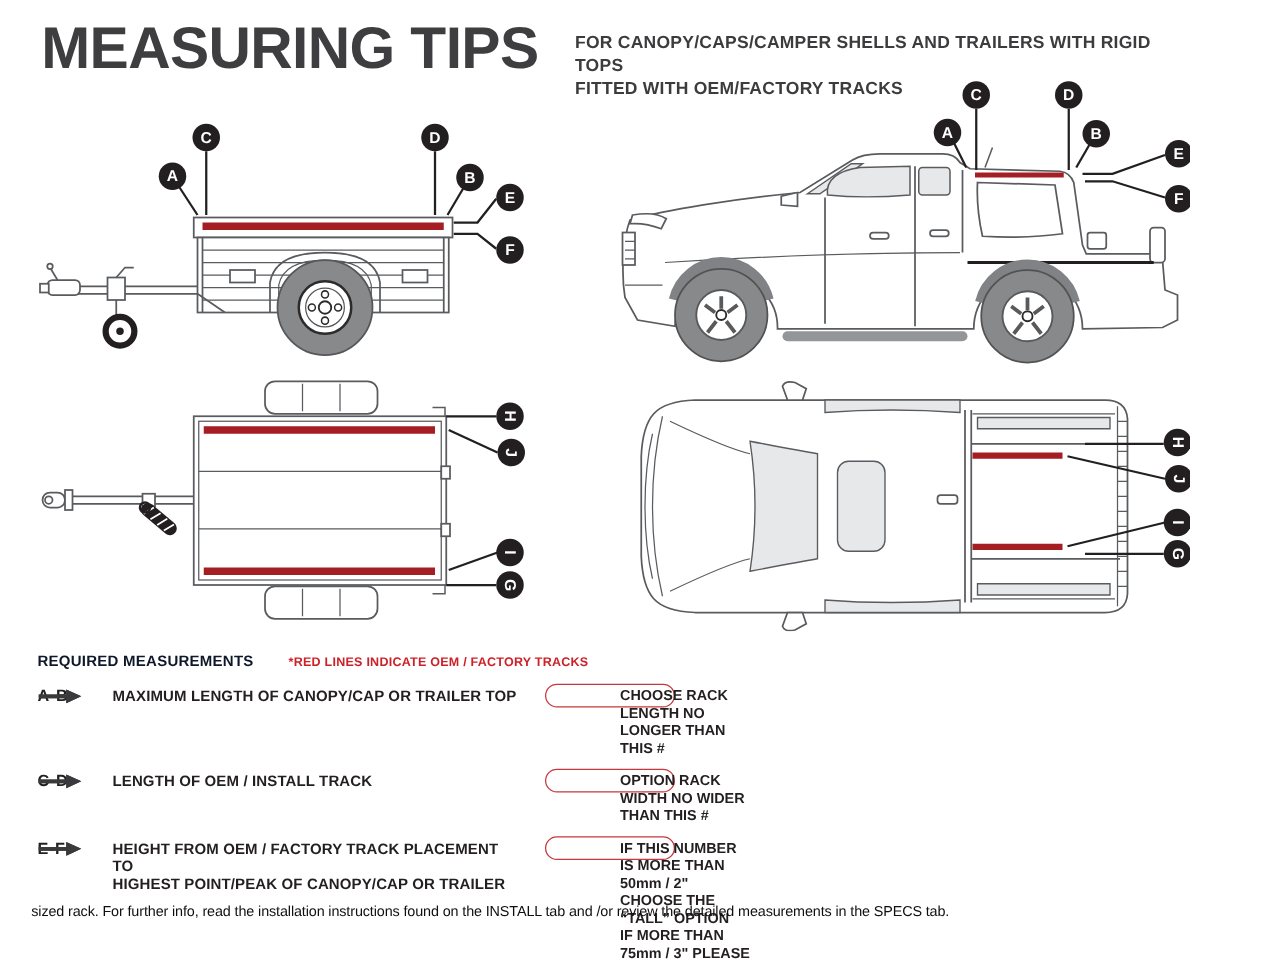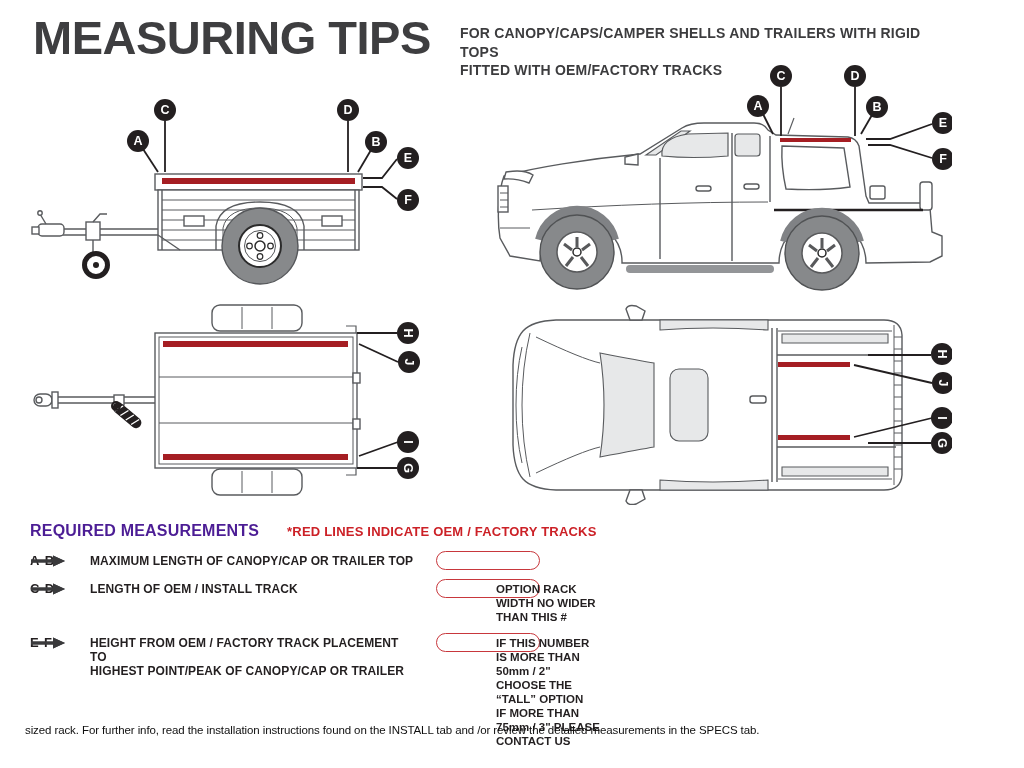--- a/index.html
+++ b/index.html
@@ -10,22 +10,22 @@
   .subtitle{position:absolute;left:460px;top:24px;font-size:14px;font-weight:700;
             color:#3c3c3e;line-height:1.33;white-space:pre-line;letter-spacing:0.2px;}
   svg{position:absolute;}
   svg text{font-family:"Liberation Sans",sans-serif;}
   .svg-trailer-side{left:22px;top:86px;}
   .svg-truck-side{left:492px;top:60px;}
   .svg-trailer-top{left:28px;top:303px;}
   .svg-truck-top{left:492px;top:303px;}
   .measure{position:absolute;left:30px;top:522px;width:980px;}
   .measure-head{display:flex;align-items:baseline;gap:28px;margin-bottom:14px;}
-  .measure-title{font-size:16px;font-weight:700;color:#4c1d95;letter-spacing:0.2px;}
-  .measure-legend{font-size:13px;font-weight:700;color:#cc2127;letter-spacing:0.2px;}
+  .measure-title{font-size:12px;font-weight:700;color:#0f172a;letter-spacing:0.2px;}
+  .measure-legend{font-size:10px;font-weight:700;color:#cc2127;letter-spacing:0.2px;}
   .mrow{display:grid;grid-template-columns:40px 326px 40px 106px 52px 1fr;
         column-gap:20px;align-items:start;margin-bottom:12px;}
   .mrow.tall{margin-bottom:8px;}
   .mkey{font-size:13px;font-weight:700;line-height:14px;letter-spacing:0.5px;}
   .mdesc{font-size:12px;font-weight:700;line-height:14px;white-space:pre-line;letter-spacing:0.1px;}
   .marrow{margin-top:1px;}
   .mpill{width:102px;height:17px;border:1.6px solid #c8373c;border-radius:11px;
          margin-top:-3px;background:#fff;}
   .mresult{font-size:11.5px;font-weight:700;line-height:14px;white-space:pre-line;letter-spacing:0;}
   .footnote{position:absolute;left:16px;top:722px;width:994px;font-size:11.5px;
@@ -306,20 +306,21 @@
       <span class="mdesc">MAXIMUM  LENGTH OF CANOPY/CAP OR TRAILER TOP</span>
       <svg class="marrow" width="36" height="12" viewBox="0 0 36 12">
           <line x1="1" y1="6" x2="24" y2="6" stroke="#3a3a3c" stroke-width="3"></line>
           <polygon points="23,0.5 35,6 23,11.5" fill="#3a3a3c"></polygon>
         </svg>
       <div class="mpill"></div>
       <svg class="marrow" width="36" height="12" viewBox="0 0 36 12">
           <line x1="1" y1="6" x2="24" y2="6" stroke="#3a3a3c" stroke-width="3"></line>
           <polygon points="23,0.5 35,6 23,11.5" fill="#3a3a3c"></polygon>
         </svg>
+      <span class="mresult">CHOOSE RACK LENGTH NO LONGER THAN THIS #</span>
     </div>
 
     <div class="mrow">
       <span class="mkey">C-D</span>
       <span class="mdesc">LENGTH OF OEM / INSTALL TRACK</span>
       <svg class="marrow" width="36" height="12" viewBox="0 0 36 12">
           <line x1="1" y1="6" x2="24" y2="6" stroke="#3a3a3c" stroke-width="3"></line>
           <polygon points="23,0.5 35,6 23,11.5" fill="#3a3a3c"></polygon>
         </svg>
       <div class="mpill"></div>

